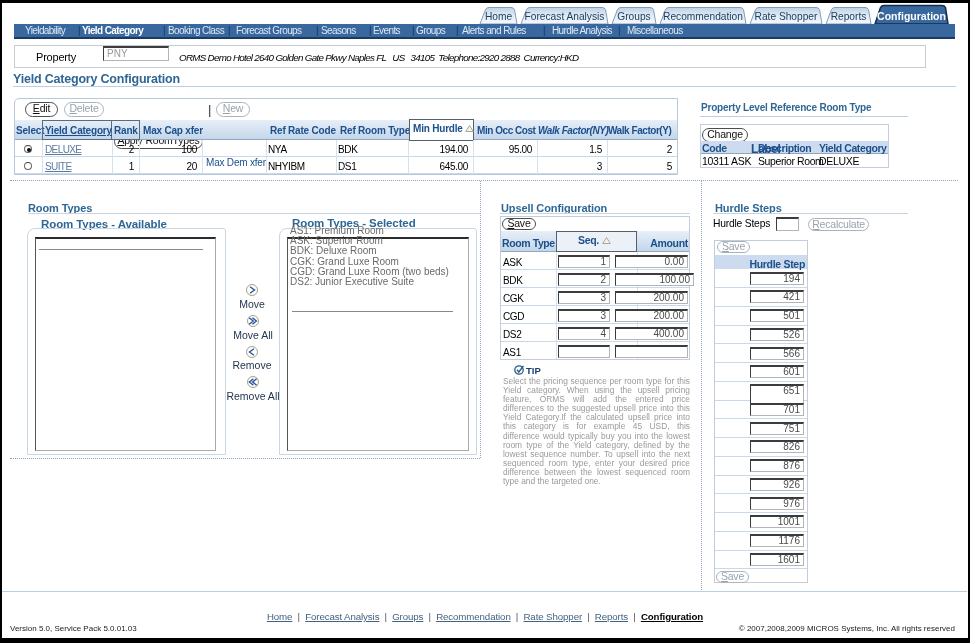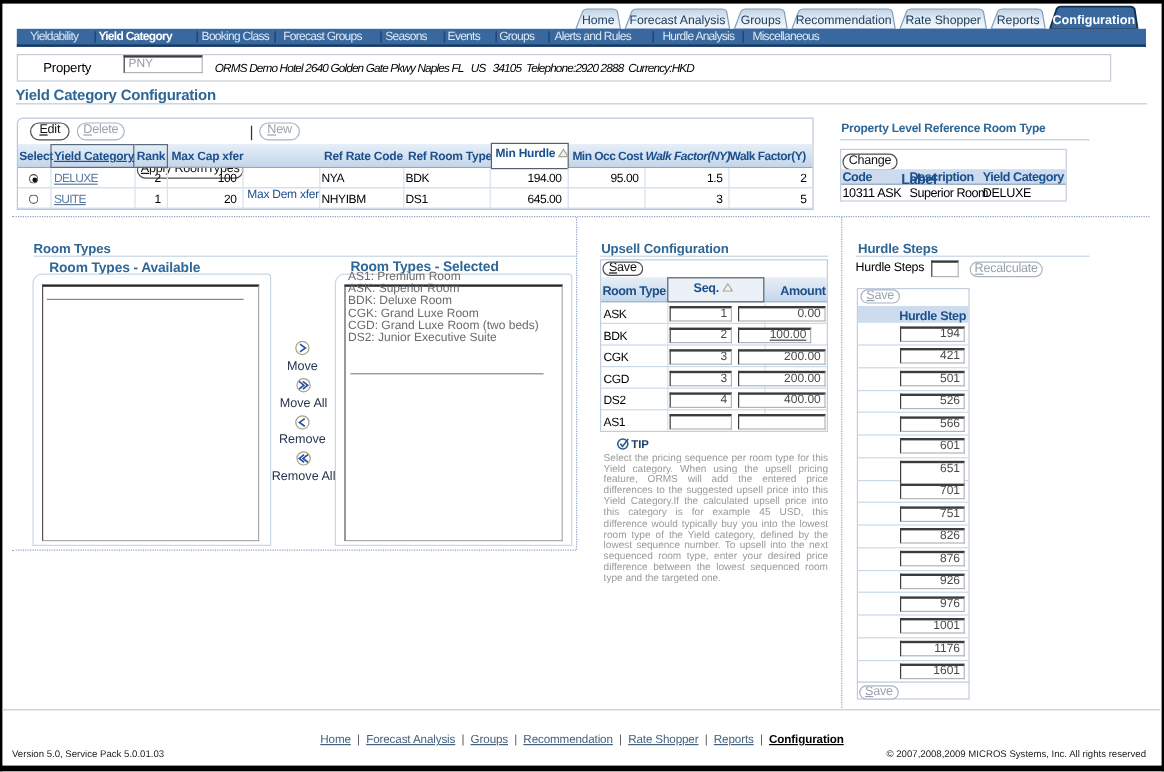--- a/index.html
+++ b/index.html
@@ -224,21 +224,21 @@
 <div class="abs t11" style="left:503px;top:311px;">CGD</div>
 <div class="abs t11" style="left:503px;top:329px;">DS2</div>
 <div class="abs t11" style="left:503px;top:347px;">AS1</div>
 <div class="ip" style="left:558px;top:255px;width:52px;height:13px;line-height:10px;">1</div>
 <div class="ip" style="left:558px;top:273px;width:52px;height:13px;line-height:10px;">2</div>
 <div class="ip" style="left:558px;top:291px;width:52px;height:13px;line-height:10px;">3</div>
 <div class="ip" style="left:558px;top:309px;width:52px;height:13px;line-height:10px;">3</div>
 <div class="ip" style="left:558px;top:327px;width:52px;height:13px;line-height:10px;">4</div>
 <div class="ip" style="left:558px;top:345px;width:52px;height:13px;line-height:10px;"></div>
 <div class="ip" style="left:615px;top:255px;width:73px;height:13px;line-height:10px;">0.00</div>
-<div class="ip" style="left:615px;top:273px;width:61px;height:13px;line-height:10px;text-decoration:underline;">100.00</div>
+<div class="ip" style="left:615px;top:273px;width:79px;height:13px;line-height:10px;">100.00</div>
 <div class="ip" style="left:615px;top:291px;width:73px;height:13px;line-height:10px;">200.00</div>
 <div class="ip" style="left:615px;top:309px;width:73px;height:13px;line-height:10px;">200.00</div>
 <div class="ip" style="left:615px;top:327px;width:73px;height:13px;line-height:10px;">400.00</div>
 <div class="ip" style="left:615px;top:345px;width:73px;height:13px;line-height:10px;"></div>
 
 <svg class="abs" style="left:514px;top:364px;" width="12" height="12">
 <circle cx="5" cy="6" r="4.2" fill="none" stroke="#2a5b8a" stroke-width="1.3"></circle>
 <path d="M 3 5.8 L 4.8 8 L 9.5 1.8" stroke="#2a5b8a" stroke-width="1.4" fill="none"></path>
 </svg>
 <div class="abs" style="left:526px;top:365px;font-size:9.5px;color:#1c3f6e;font-weight:bold;">TIP</div>

